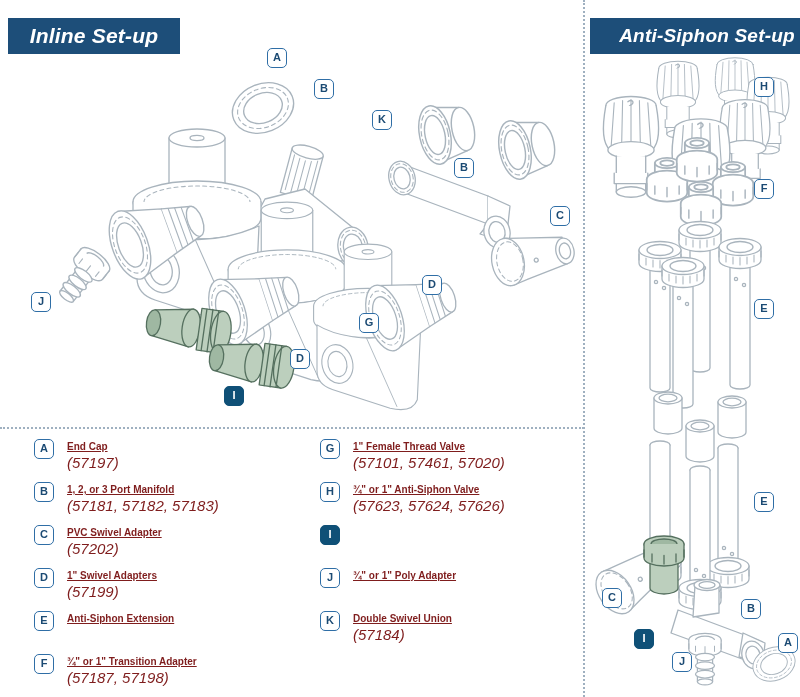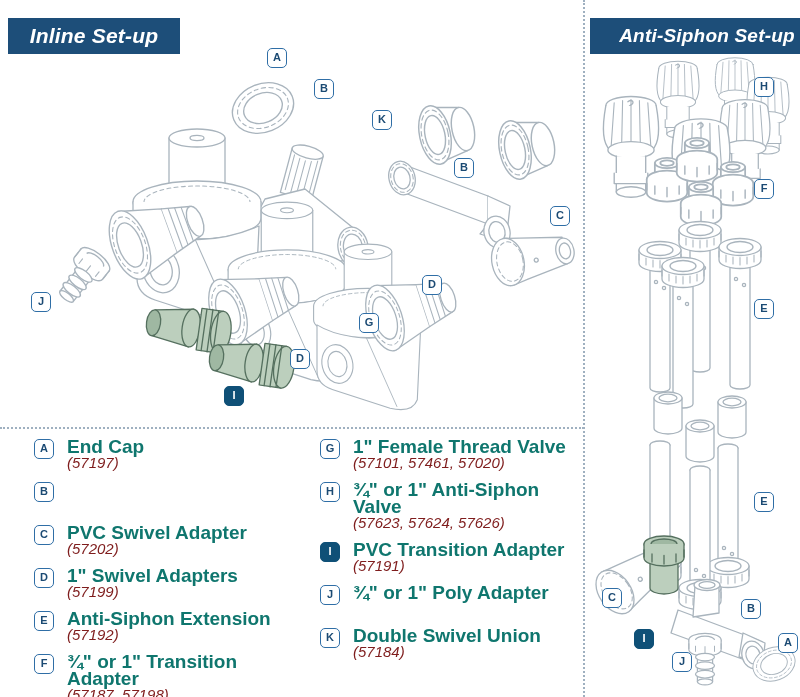--- a/index.html
+++ b/index.html
@@ -19,21 +19,21 @@
          text-align:center;box-sizing:border-box;}
   .badge.filled{background:#0f5077;border-color:#0f5077;color:#fff;}
   
   #legend{position:absolute;left:0;top:438px;width:583px;}
   .lcol{position:absolute;top:0;}
   #lcol1{left:34px;width:255px;}
   #lcol2{left:320px;width:255px;}
   .litem{display:flex;align-items:flex-start;margin-bottom:11px;min-height:32px;}
   .litem .badge{position:static;flex:0 0 20px;margin-top:1px;}
   .ltext{margin-left:13px;}
-  .ltitle{color:#0f766e;font-weight:bold;font-size:19px;line-height:17px;}
+  .ltitle{color:#7f1d1d;font-weight:bold;font-size:10px;line-height:17px;text-decoration:underline;}
   .lparts{color:#7f1d1d;font-style:italic;font-size:15px;line-height:15px;}
   
   svg{position:absolute;left:0;top:0;}
   svg *{fill:none;stroke:#a9b4bd;stroke-width:1.3;stroke-linejoin:round;stroke-linecap:round;}
   svg .w{fill:#fff;}
   svg .rb{stroke-dasharray:4 3.2;stroke-width:1.05;}
   svg .rl{stroke-width:1.05;}
   svg .g1{fill:#bccfbd;stroke:#55705f;}
   svg .g2{fill:#9fb8a2;stroke:#55705f;}
   svg .gr{stroke:#55705f;}
@@ -280,40 +280,43 @@
     <div class="lcol" id="lcol1">
       <div class="litem">
         <span class="badge">A</span>
         <div class="ltext">
             <div class="ltitle">End Cap</div>
         <div class="lparts">(57197)</div>
           </div>
       </div>
       <div class="litem">
         <span class="badge">B</span>
+        <div class="ltext">
+            <div class="ltitle">1, 2, or 3 Port Manifold</div>
+        <div class="lparts">(57181, 57182, 57183)</div>
+          </div>
       </div>
       <div class="litem">
         <span class="badge">C</span>
         <div class="ltext">
             <div class="ltitle">PVC Swivel Adapter</div>
         <div class="lparts">(57202)</div>
           </div>
       </div>
       <div class="litem">
         <span class="badge">D</span>
         <div class="ltext">
             <div class="ltitle">1" Swivel Adapters</div>
         <div class="lparts">(57199)</div>
           </div>
       </div>
       <div class="litem">
         <span class="badge">E</span>
         <div class="ltext">
             <div class="ltitle">Anti-Siphon Extension</div>
-        <div class="lparts">(57192)</div>
           </div>
       </div>
       <div class="litem">
         <span class="badge">F</span>
         <div class="ltext">
             <div class="ltitle">¾" or 1" Transition Adapter</div>
         <div class="lparts">(57187, 57198)</div>
           </div>
       </div>
     </div>
@@ -327,24 +330,20 @@
       </div>
       <div class="litem">
         <span class="badge">H</span>
         <div class="ltext">
             <div class="ltitle">¾" or 1" Anti-Siphon Valve</div>
         <div class="lparts">(57623, 57624, 57626)</div>
           </div>
       </div>
       <div class="litem">
         <span class="badge filled">I</span>
-        <div class="ltext">
-            <div class="ltitle">PVC Transition Adapter</div>
-        <div class="lparts">(57191)</div>
-          </div>
       </div>
       <div class="litem">
         <span class="badge">J</span>
         <div class="ltext">
             <div class="ltitle">¾" or 1" Poly Adapter</div>
           </div>
       </div>
       <div class="litem">
         <span class="badge">K</span>
         <div class="ltext">

